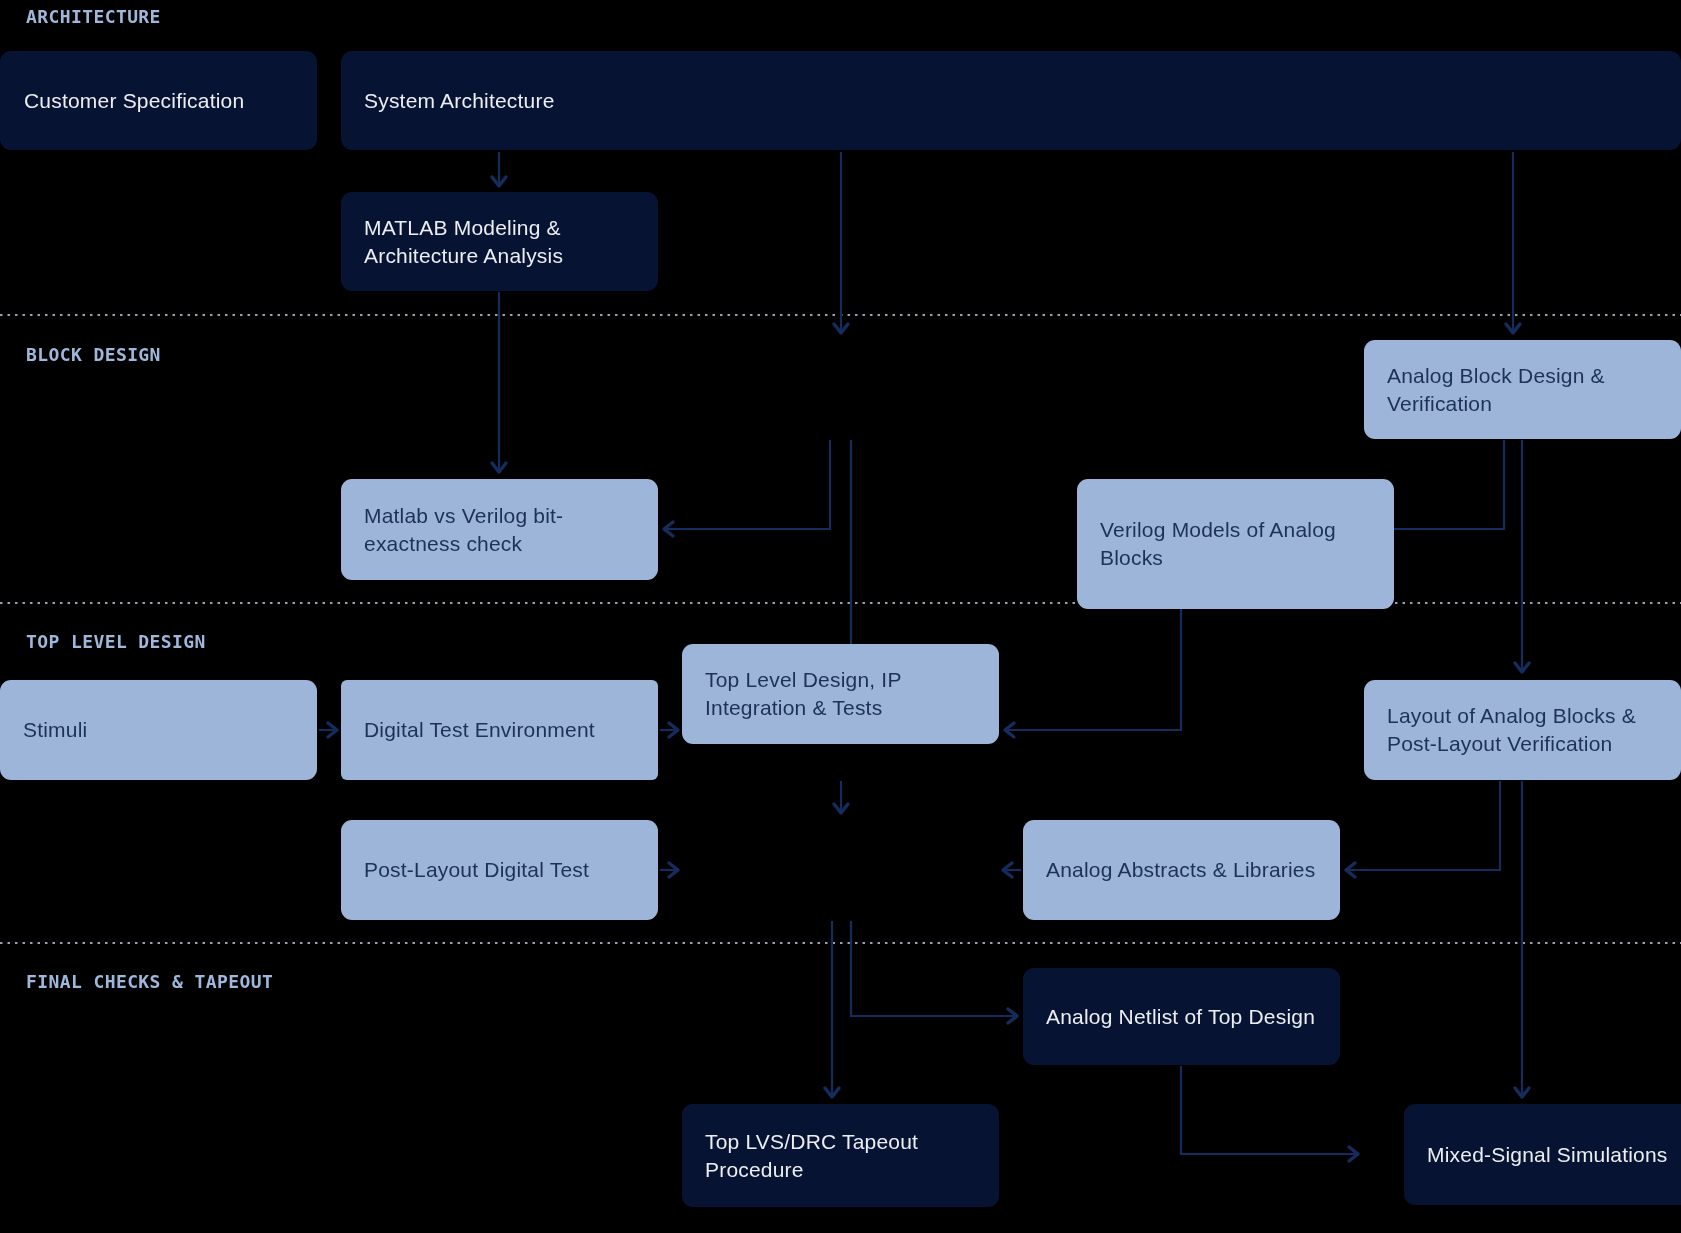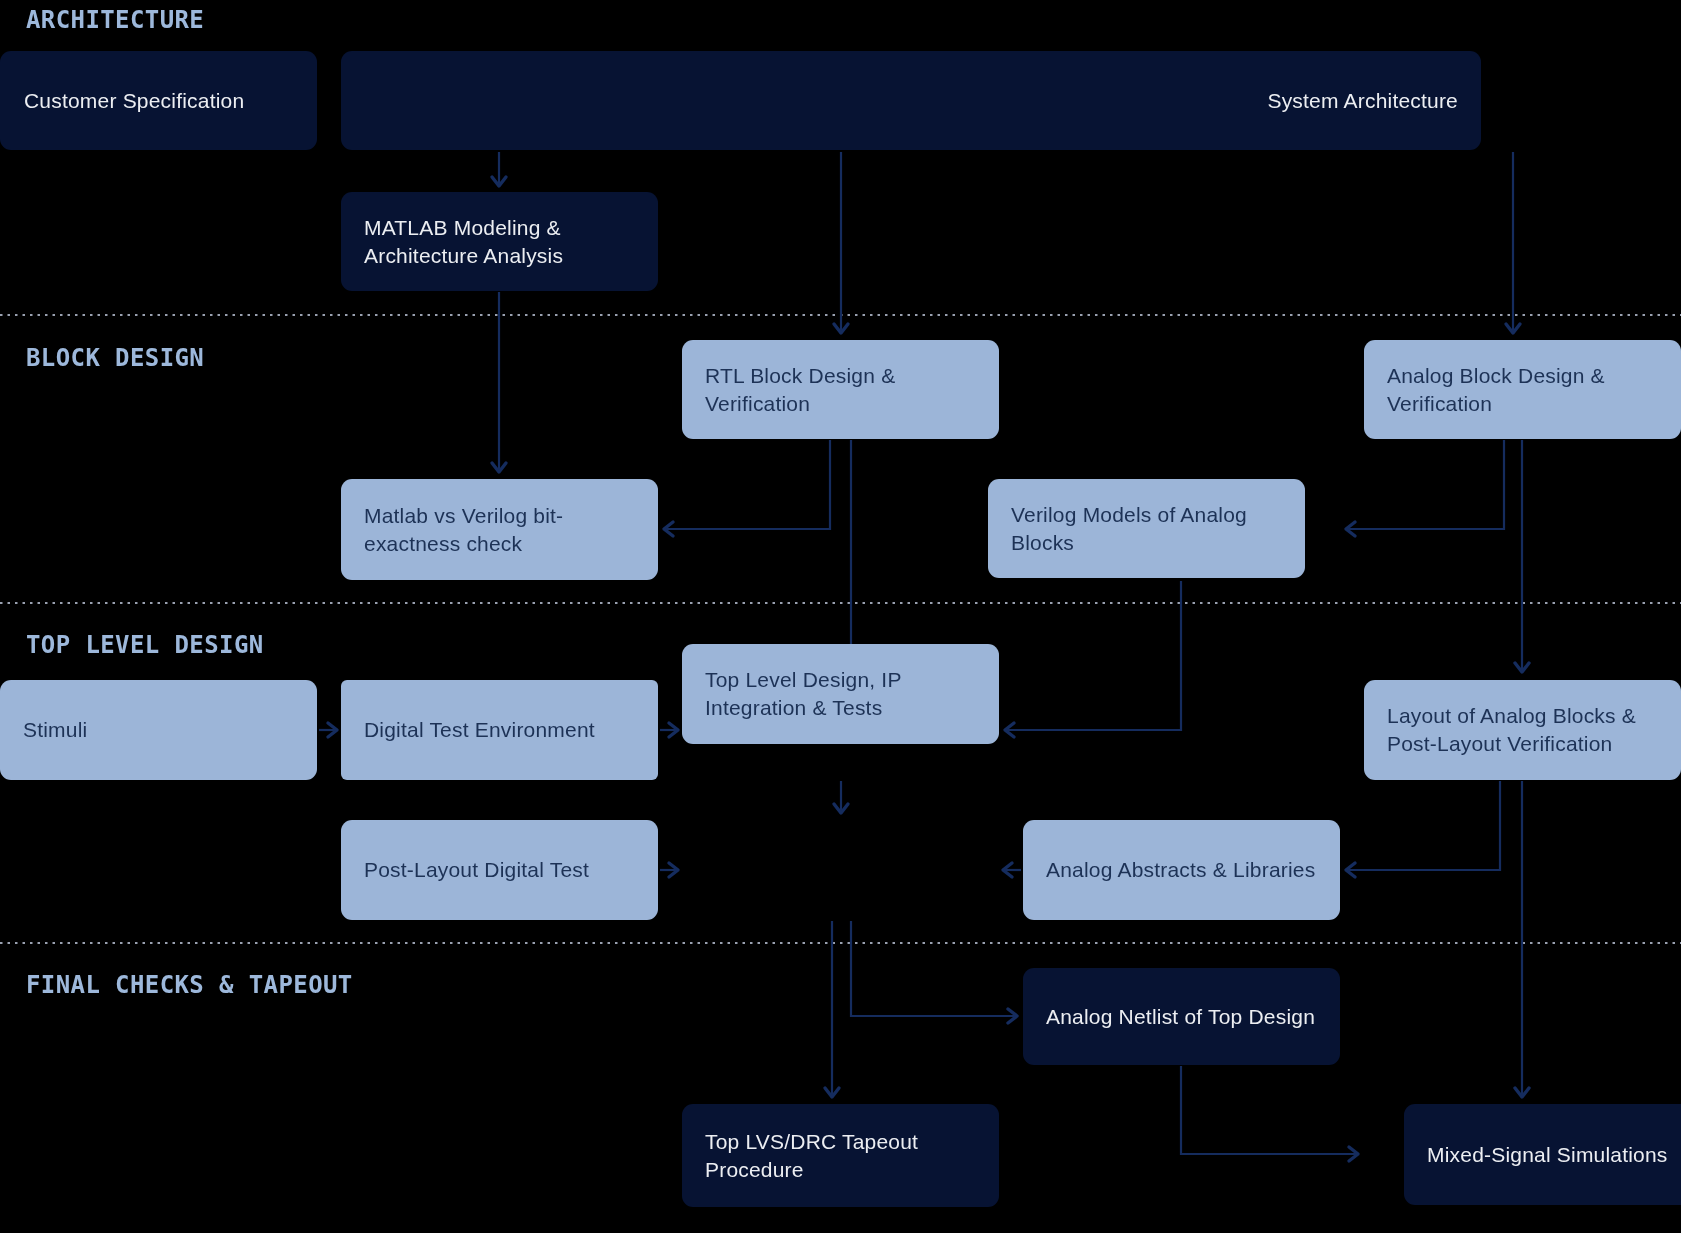--- a/index.html
+++ b/index.html
@@ -26,21 +26,21 @@
     font-size: 21px;
     line-height: 1.33;
     letter-spacing: 0.2px;
   }
   .node.dark  { background: var(--box-dark);  color: var(--text-on-dark); }
   .node.light { background: var(--box-light); color: var(--text-on-light); }
   .section-label {
     position: absolute;
     font-family: "DejaVu Sans Mono", "Liberation Mono", monospace;
     font-weight: bold;
-    font-size: 24px;
+    font-size: 18px;
     letter-spacing: 0.4px;
     color: var(--label);
     white-space: nowrap;
   }
 </style>
 </head>
 <body>
 
 <div id="canvas" style="--bg: #000000; --box-dark: #071333; --box-light: #9cb5d8; --text-on-dark: #eceef2; --text-on-light: #1d3256; --label: #9db8db;">
     <svg class="layer" viewBox="0 0 1681 1233">
@@ -120,36 +120,33 @@
         <path d="M 1008 1009 L 1017 1016 L 1008 1023" fill="none" stroke="#152c5e" stroke-width="3.4" stroke-linecap="round" stroke-linejoin="round"></path>
       </g>
       <g>
         <polyline points="1181,1066 1181,1154 1358,1154" fill="none" stroke="#152c5e" stroke-width="2.2"></polyline>
         <path d="M 1349 1147 L 1358 1154 L 1349 1161" fill="none" stroke="#152c5e" stroke-width="3.4" stroke-linecap="round" stroke-linejoin="round"></path>
       </g>
     </svg>
     <div class="node dark" style="left: 0px; top: 51px; width: 317px; height: 99px; padding-left: 24px;">
       <span>Customer Specification</span>
     </div>
-    <div class="node dark" style="left: 341px; top: 51px; width: 1140px; height: 99px; justify-content: flex-end;">
+    <div class="node dark" style="left: 341px; top: 51px; width: 1340px; height: 99px;">
       <span>System Architecture</span>
     </div>
     <div class="node dark" style="left: 341px; top: 192px; width: 317px; height: 99px;">
       <span>MATLAB Modeling &amp; Architecture Analysis</span>
-    </div>
-    <div class="node light" style="left: 682px; top: 340px; width: 317px; height: 99px;">
-      <span>RTL Block Design &amp; Verification</span>
     </div>
     <div class="node light" style="left: 1364px; top: 340px; width: 317px; height: 99px;">
       <span>Analog Block Design &amp; Verification</span>
     </div>
     <div class="node light" style="left: 341px; top: 479px; width: 317px; height: 101px;">
       <span>Matlab vs Verilog bit-exactness check</span>
     </div>
-    <div class="node light" style="left: 988px; top: 479px; width: 317px; height: 99px; justify-content: center;">
+    <div class="node light" style="left: 1077px; top: 479px; width: 317px; height: 130px; justify-content: center;">
       <span>Verilog Models of Analog Blocks</span>
     </div>
     <div class="node light" style="left: 0px; top: 680px; width: 317px; height: 100px;">
       <span>Stimuli</span>
     </div>
     <div class="node light" style="left: 341px; top: 680px; width: 317px; height: 100px; border-radius: 6px;">
       <span>Digital Test Environment</span>
     </div>
     <div class="node light" style="left: 682px; top: 644px; width: 317px; height: 100px;">
       <span>Top Level Design, IP Integration &amp; Tests</span>

